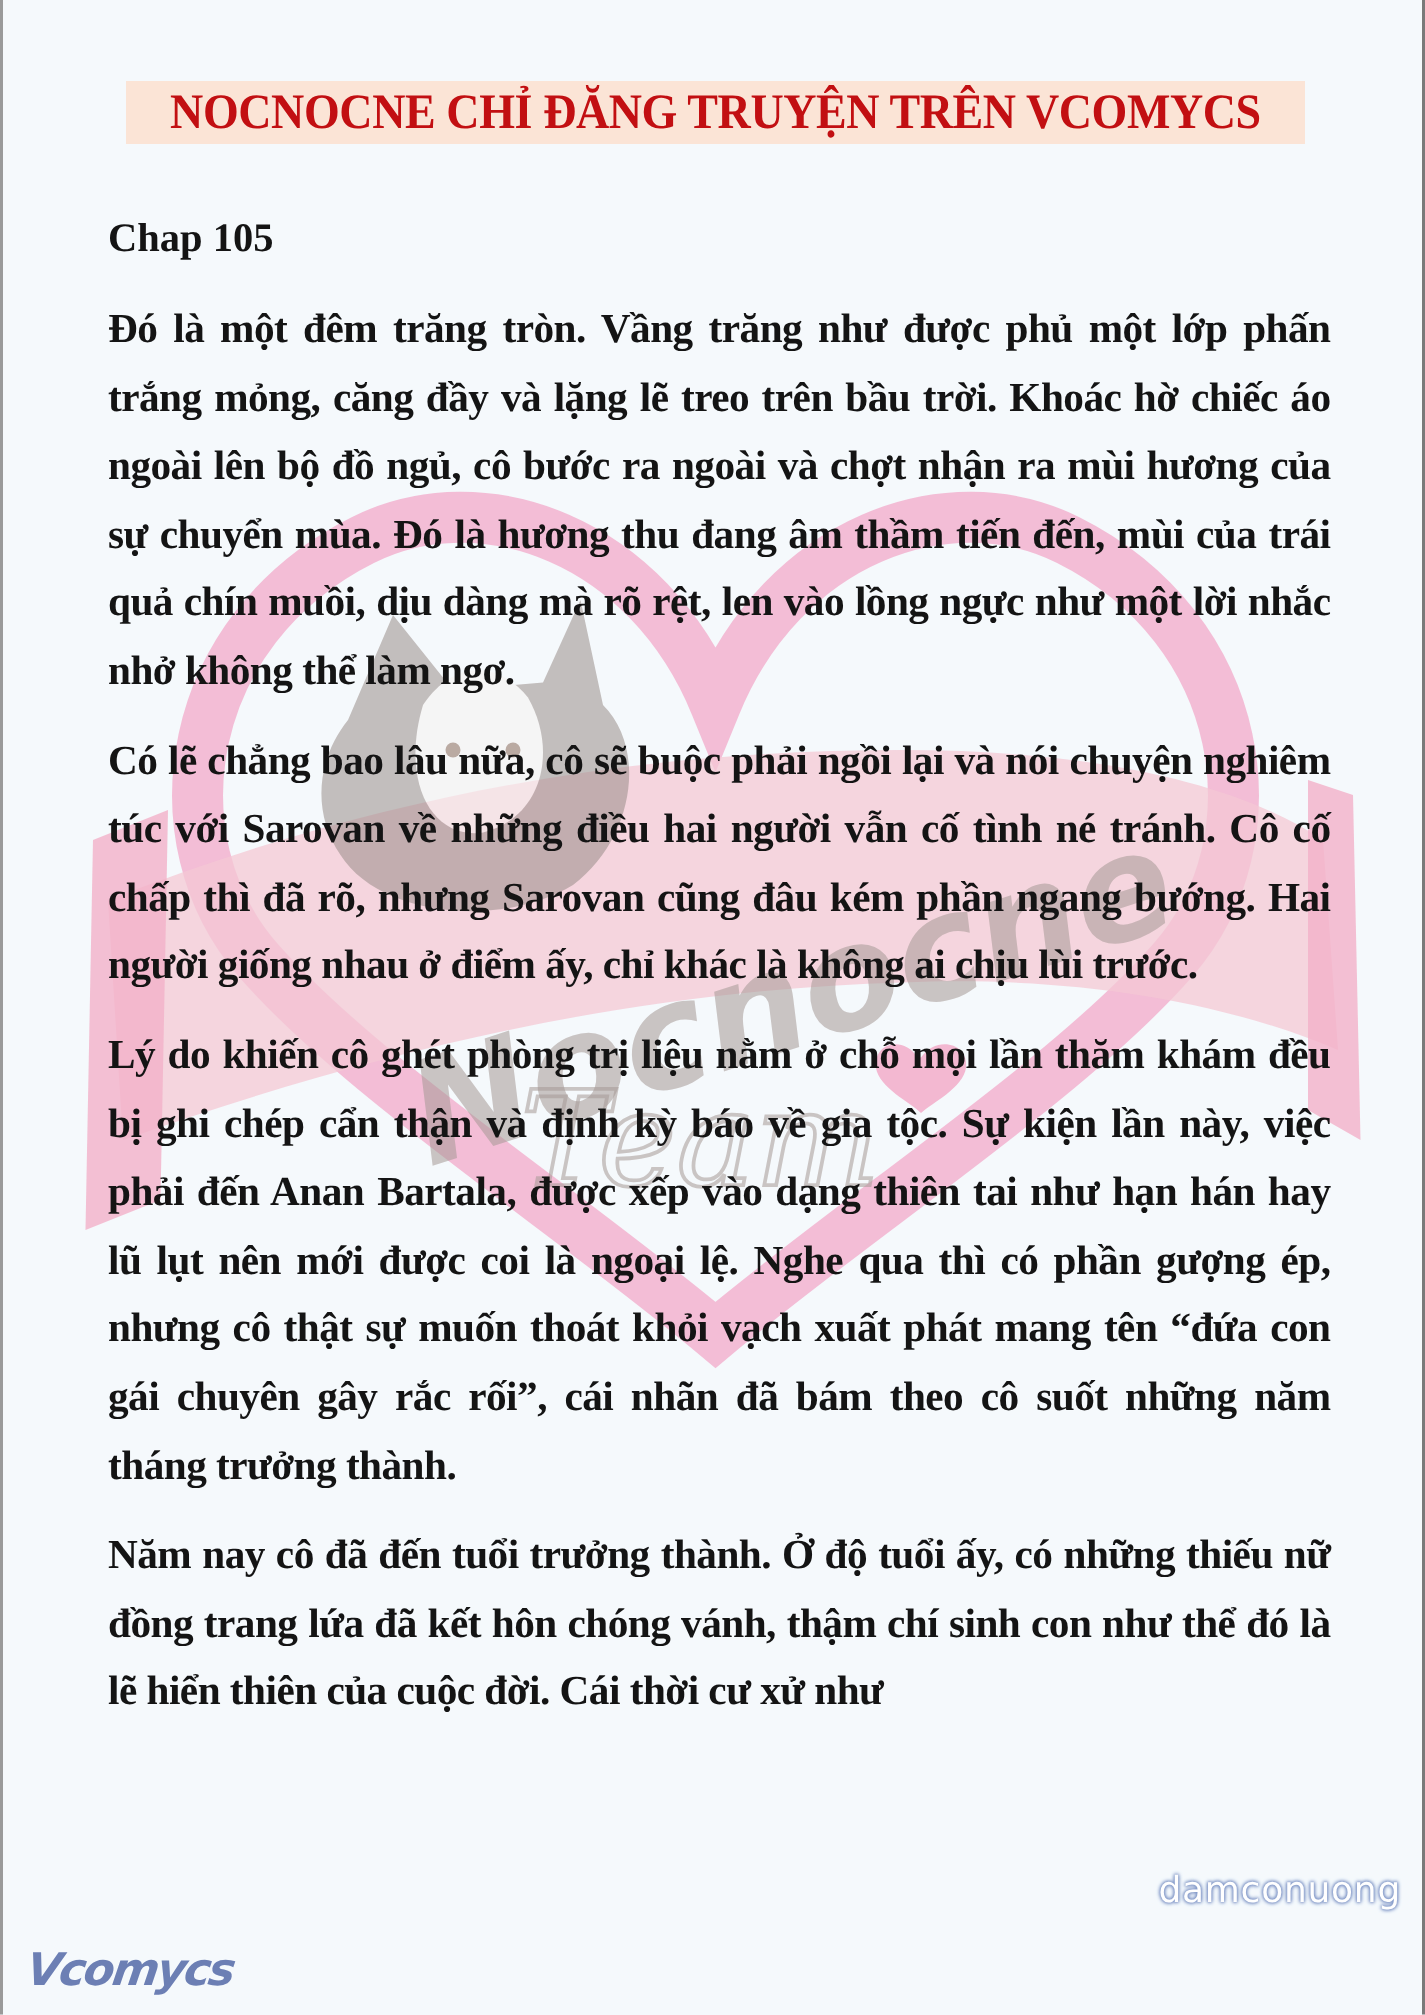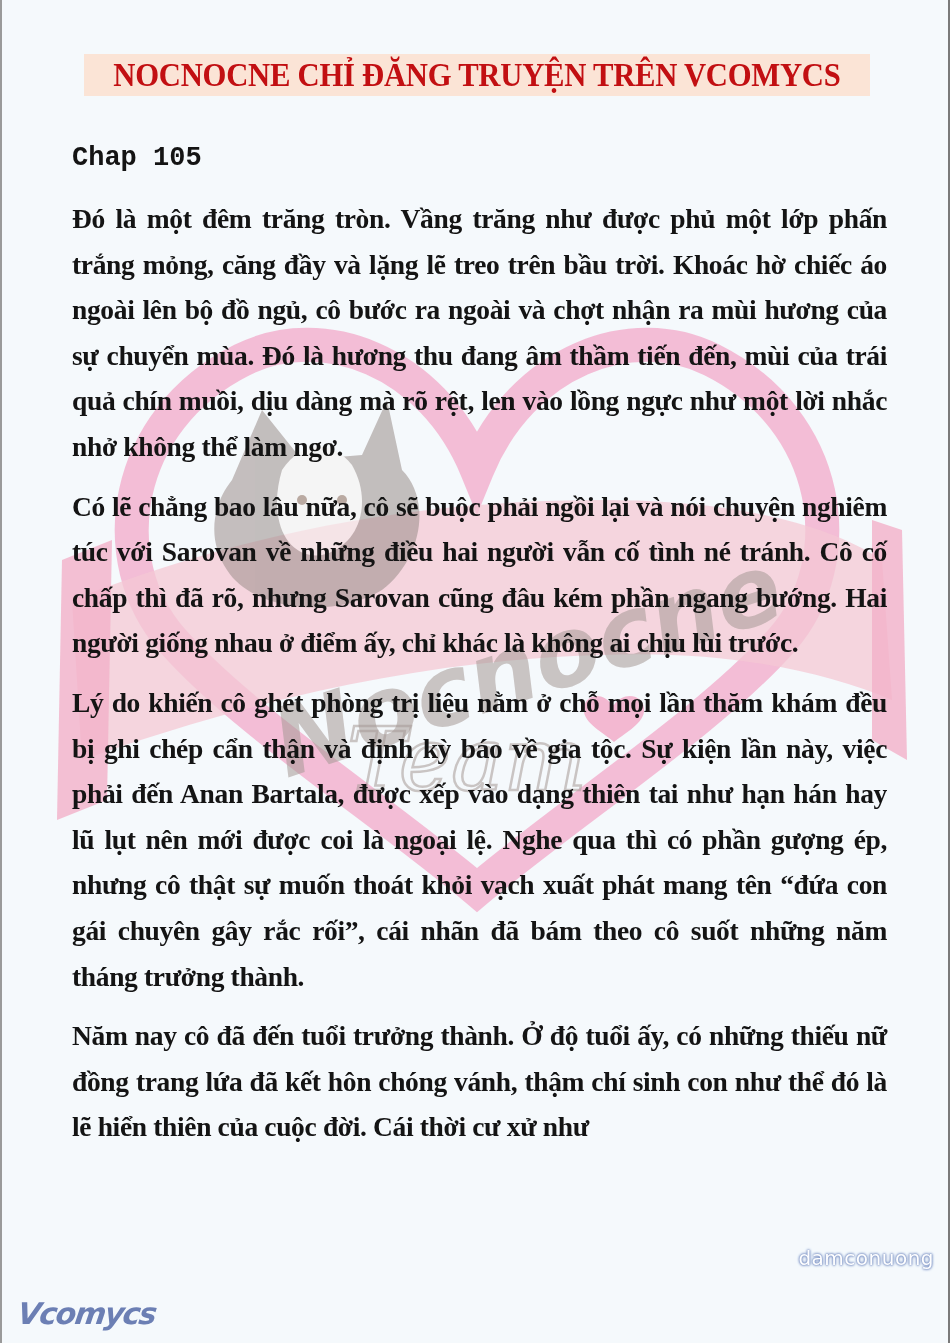--- a/index.html
+++ b/index.html
@@ -56,21 +56,20 @@
       width: 815px;
       font-family: "Liberation Serif", serif;
       color: #141414;
     }
     .chapter {
       font-size: 27px;
       font-weight: bold;
       line-height: 44px;
       margin: 0 0 16px 0;
       transform-origin: left;
-      font-family: Liberation Mono, monospace;
     }
     .para {
       font-size: 27.5px;
       font-weight: bold;
       line-height: 45.6px;
       text-align: justify;
       margin: 0 0 14px 0;
       letter-spacing: -0.35px;
     }
     .footer-logo {
@@ -83,21 +82,21 @@
       font-size: 30px;
       color: #6c7fb4;
       letter-spacing: -1.5px;
       transform: skewX(-8deg);
     }
     .footer-credit {
       position: absolute;
       right: 14px;
       top: 1246px;
       font-family: "DejaVu Sans", sans-serif;
-      font-size: 20px;
+      font-size: 24px;
       color: #ffffff;
       letter-spacing: 0.5px;
       text-shadow: 0 0 3px #7f96c8, 0 0 3px #7f96c8, 0 0 2px #6a82b8;
     }
   </style>
 </head>
 <body>
 
 <div class="page">
 

